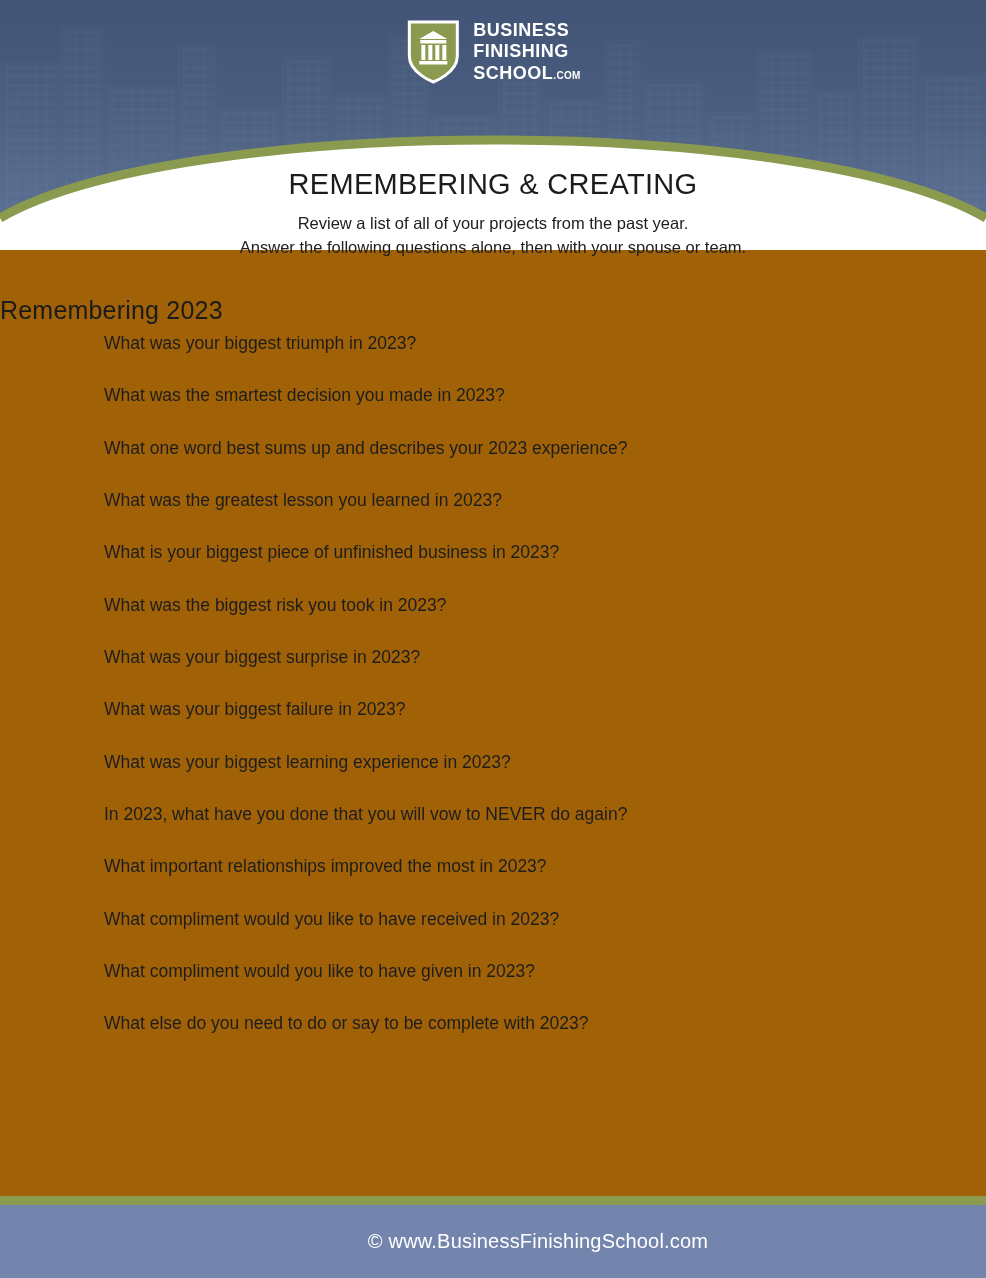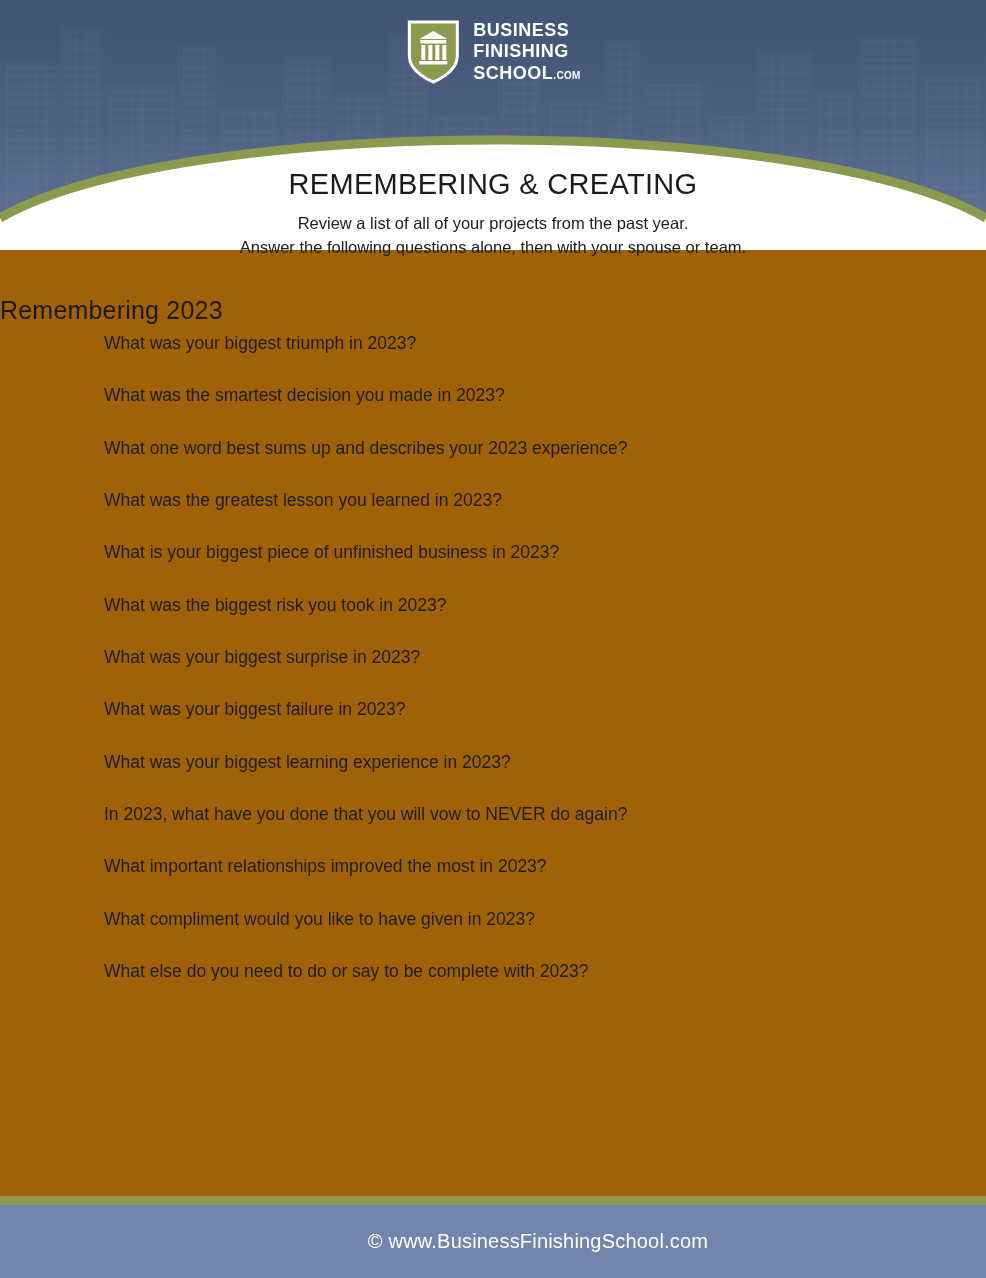--- a/index.html
+++ b/index.html
@@ -251,20 +251,21 @@
       <li class="q-item">What was the smartest decision you made in 2023?</li>
       <li class="q-item">What one word best sums up and describes your 2023 experience?</li>
       <li class="q-item">What was the greatest lesson you learned in 2023?</li>
       <li class="q-item">What is your biggest piece of unfinished business in 2023?</li>
       <li class="q-item">What was the biggest risk you took in 2023?</li>
       <li class="q-item">What was your biggest surprise in 2023?</li>
       <li class="q-item">What was your biggest failure in 2023?</li>
       <li class="q-item">What was your biggest learning experience in 2023?</li>
       <li class="q-item">In 2023, what have you done that you will vow to NEVER do again?</li>
       <li class="q-item">What important relationships improved the most in 2023?</li>
+      <li class="q-item">What compliment would you like to have received in 2023?</li>
       <li class="q-item">What compliment would you like to have given in 2023?</li>
       <li class="q-item">What else do you need to do or say to be complete with 2023?</li>
     </ul>
   </div>
 
   <div class="footer-rule"></div>
   <div class="footer-bar">
     <span class="footer-text">© www.BusinessFinishingSchool.com</span>
     <span class="page-num">1</span>
   </div>

